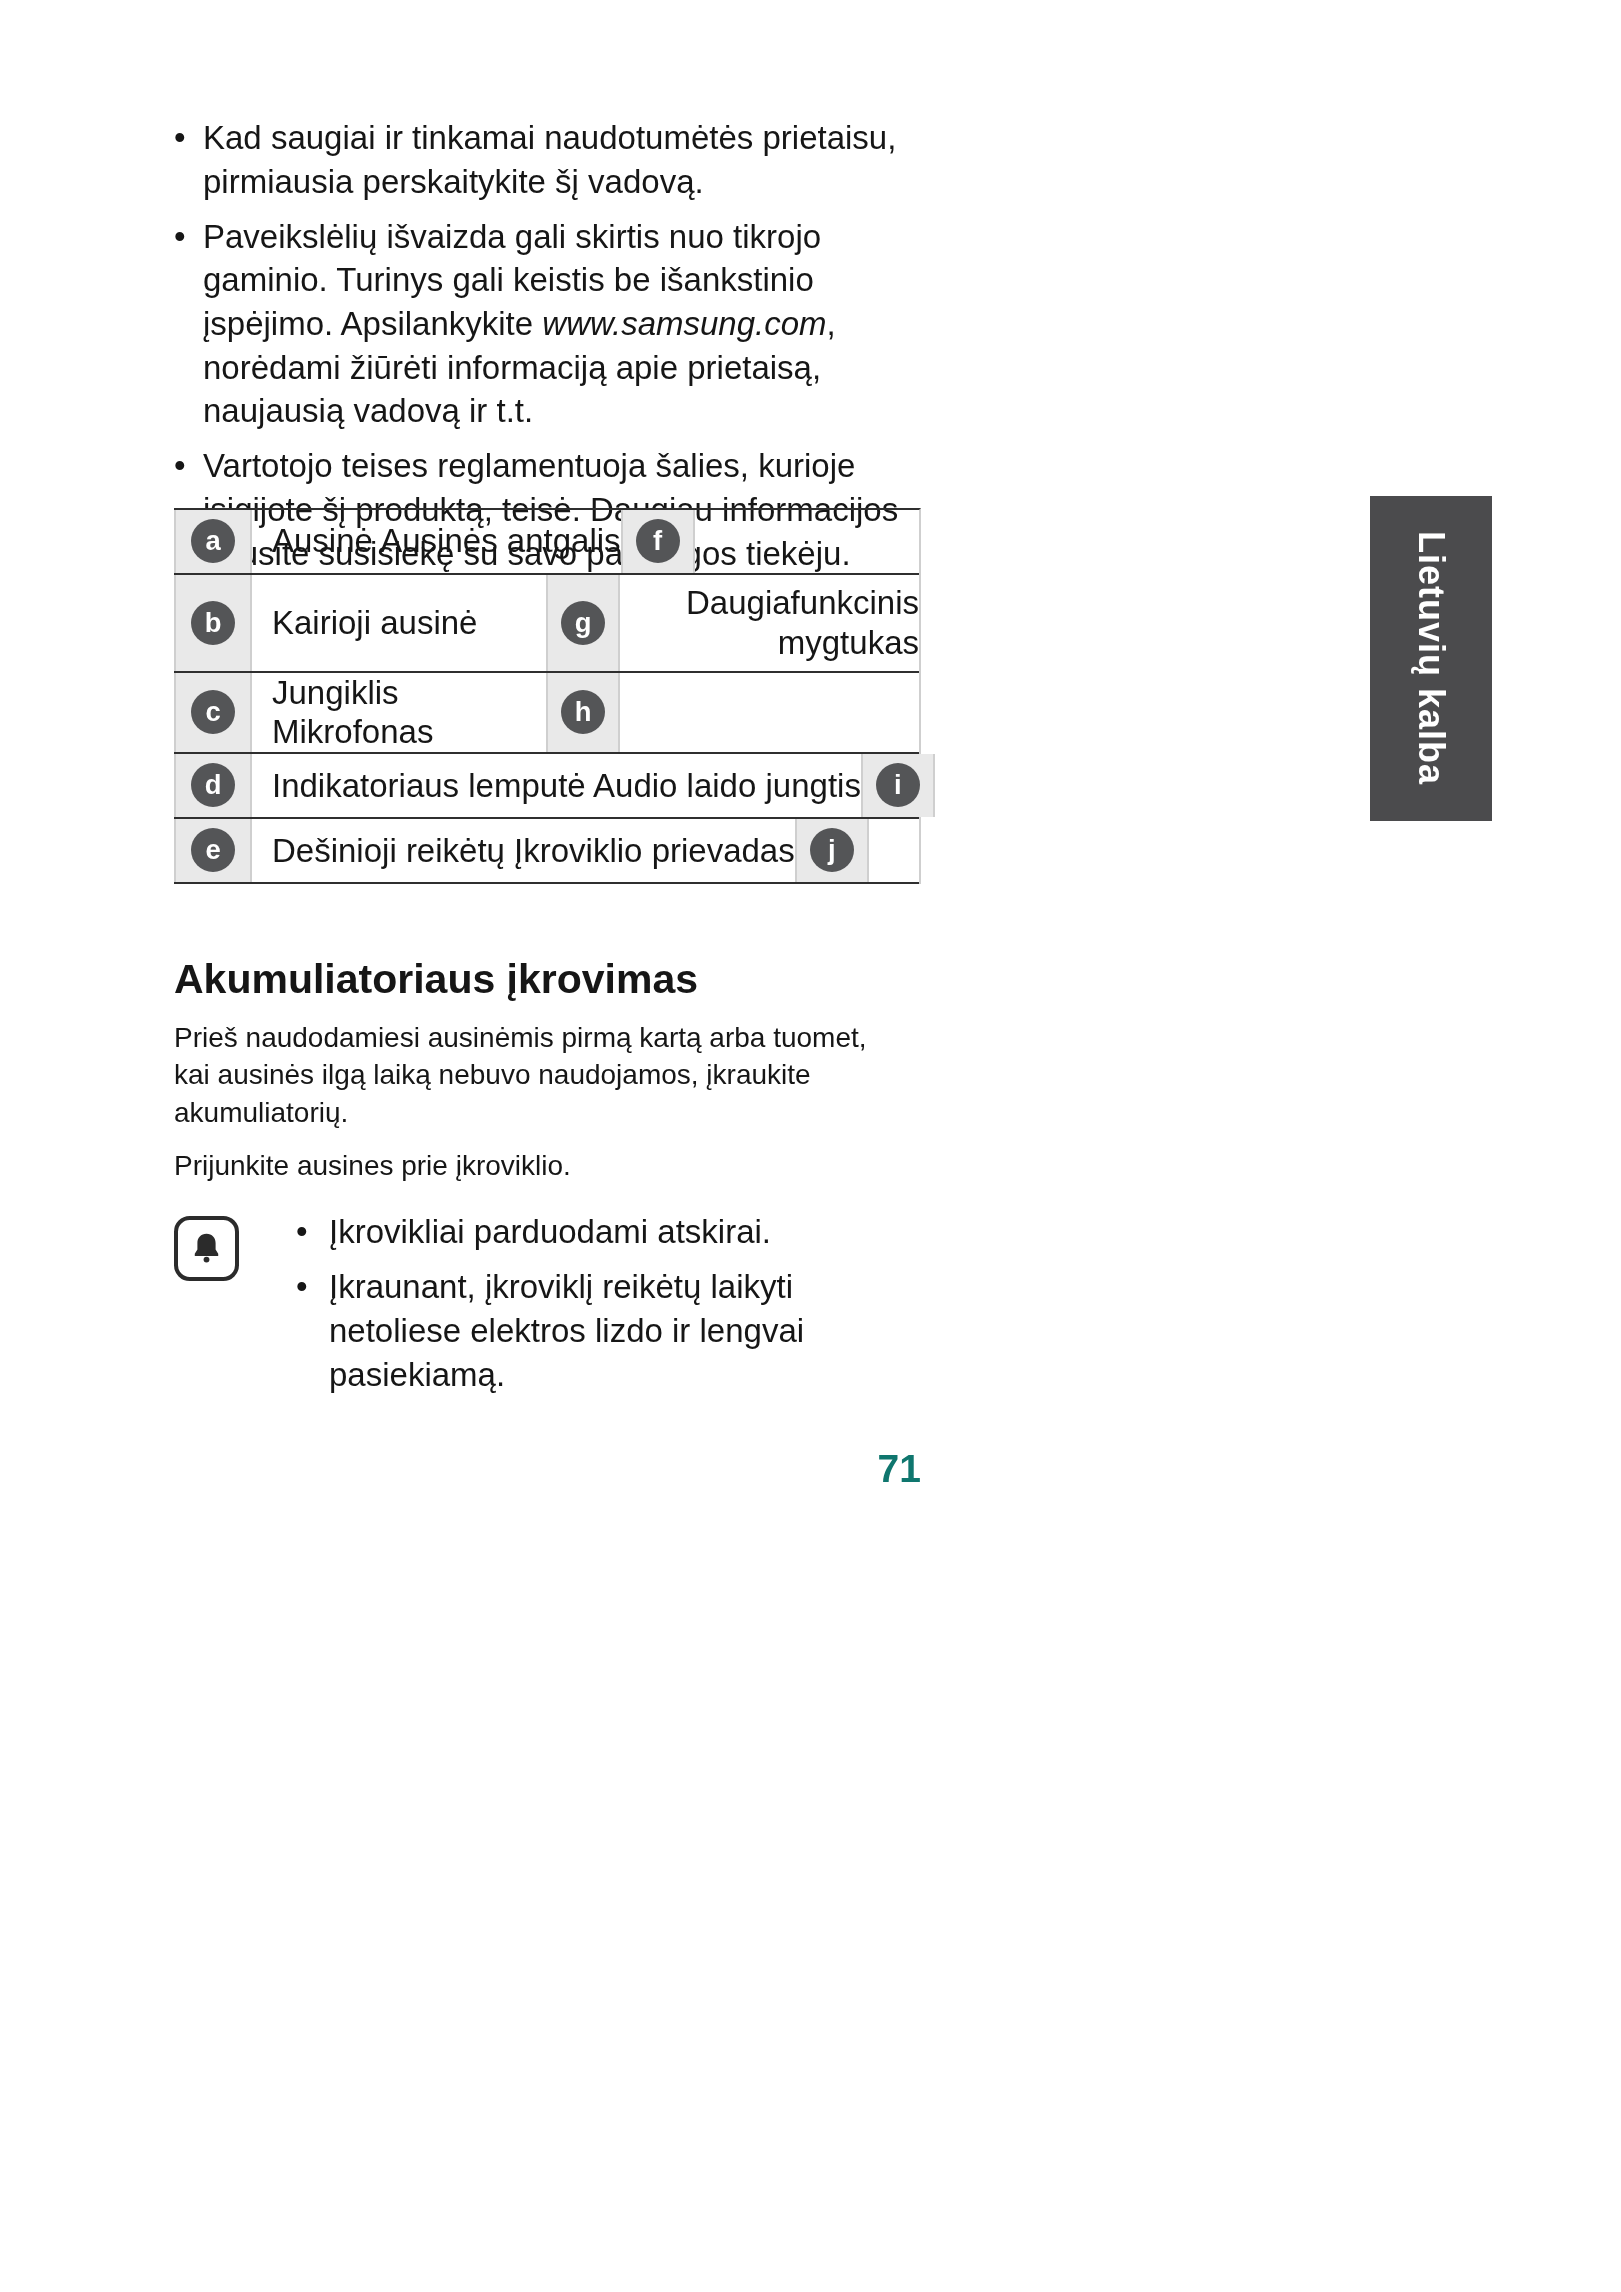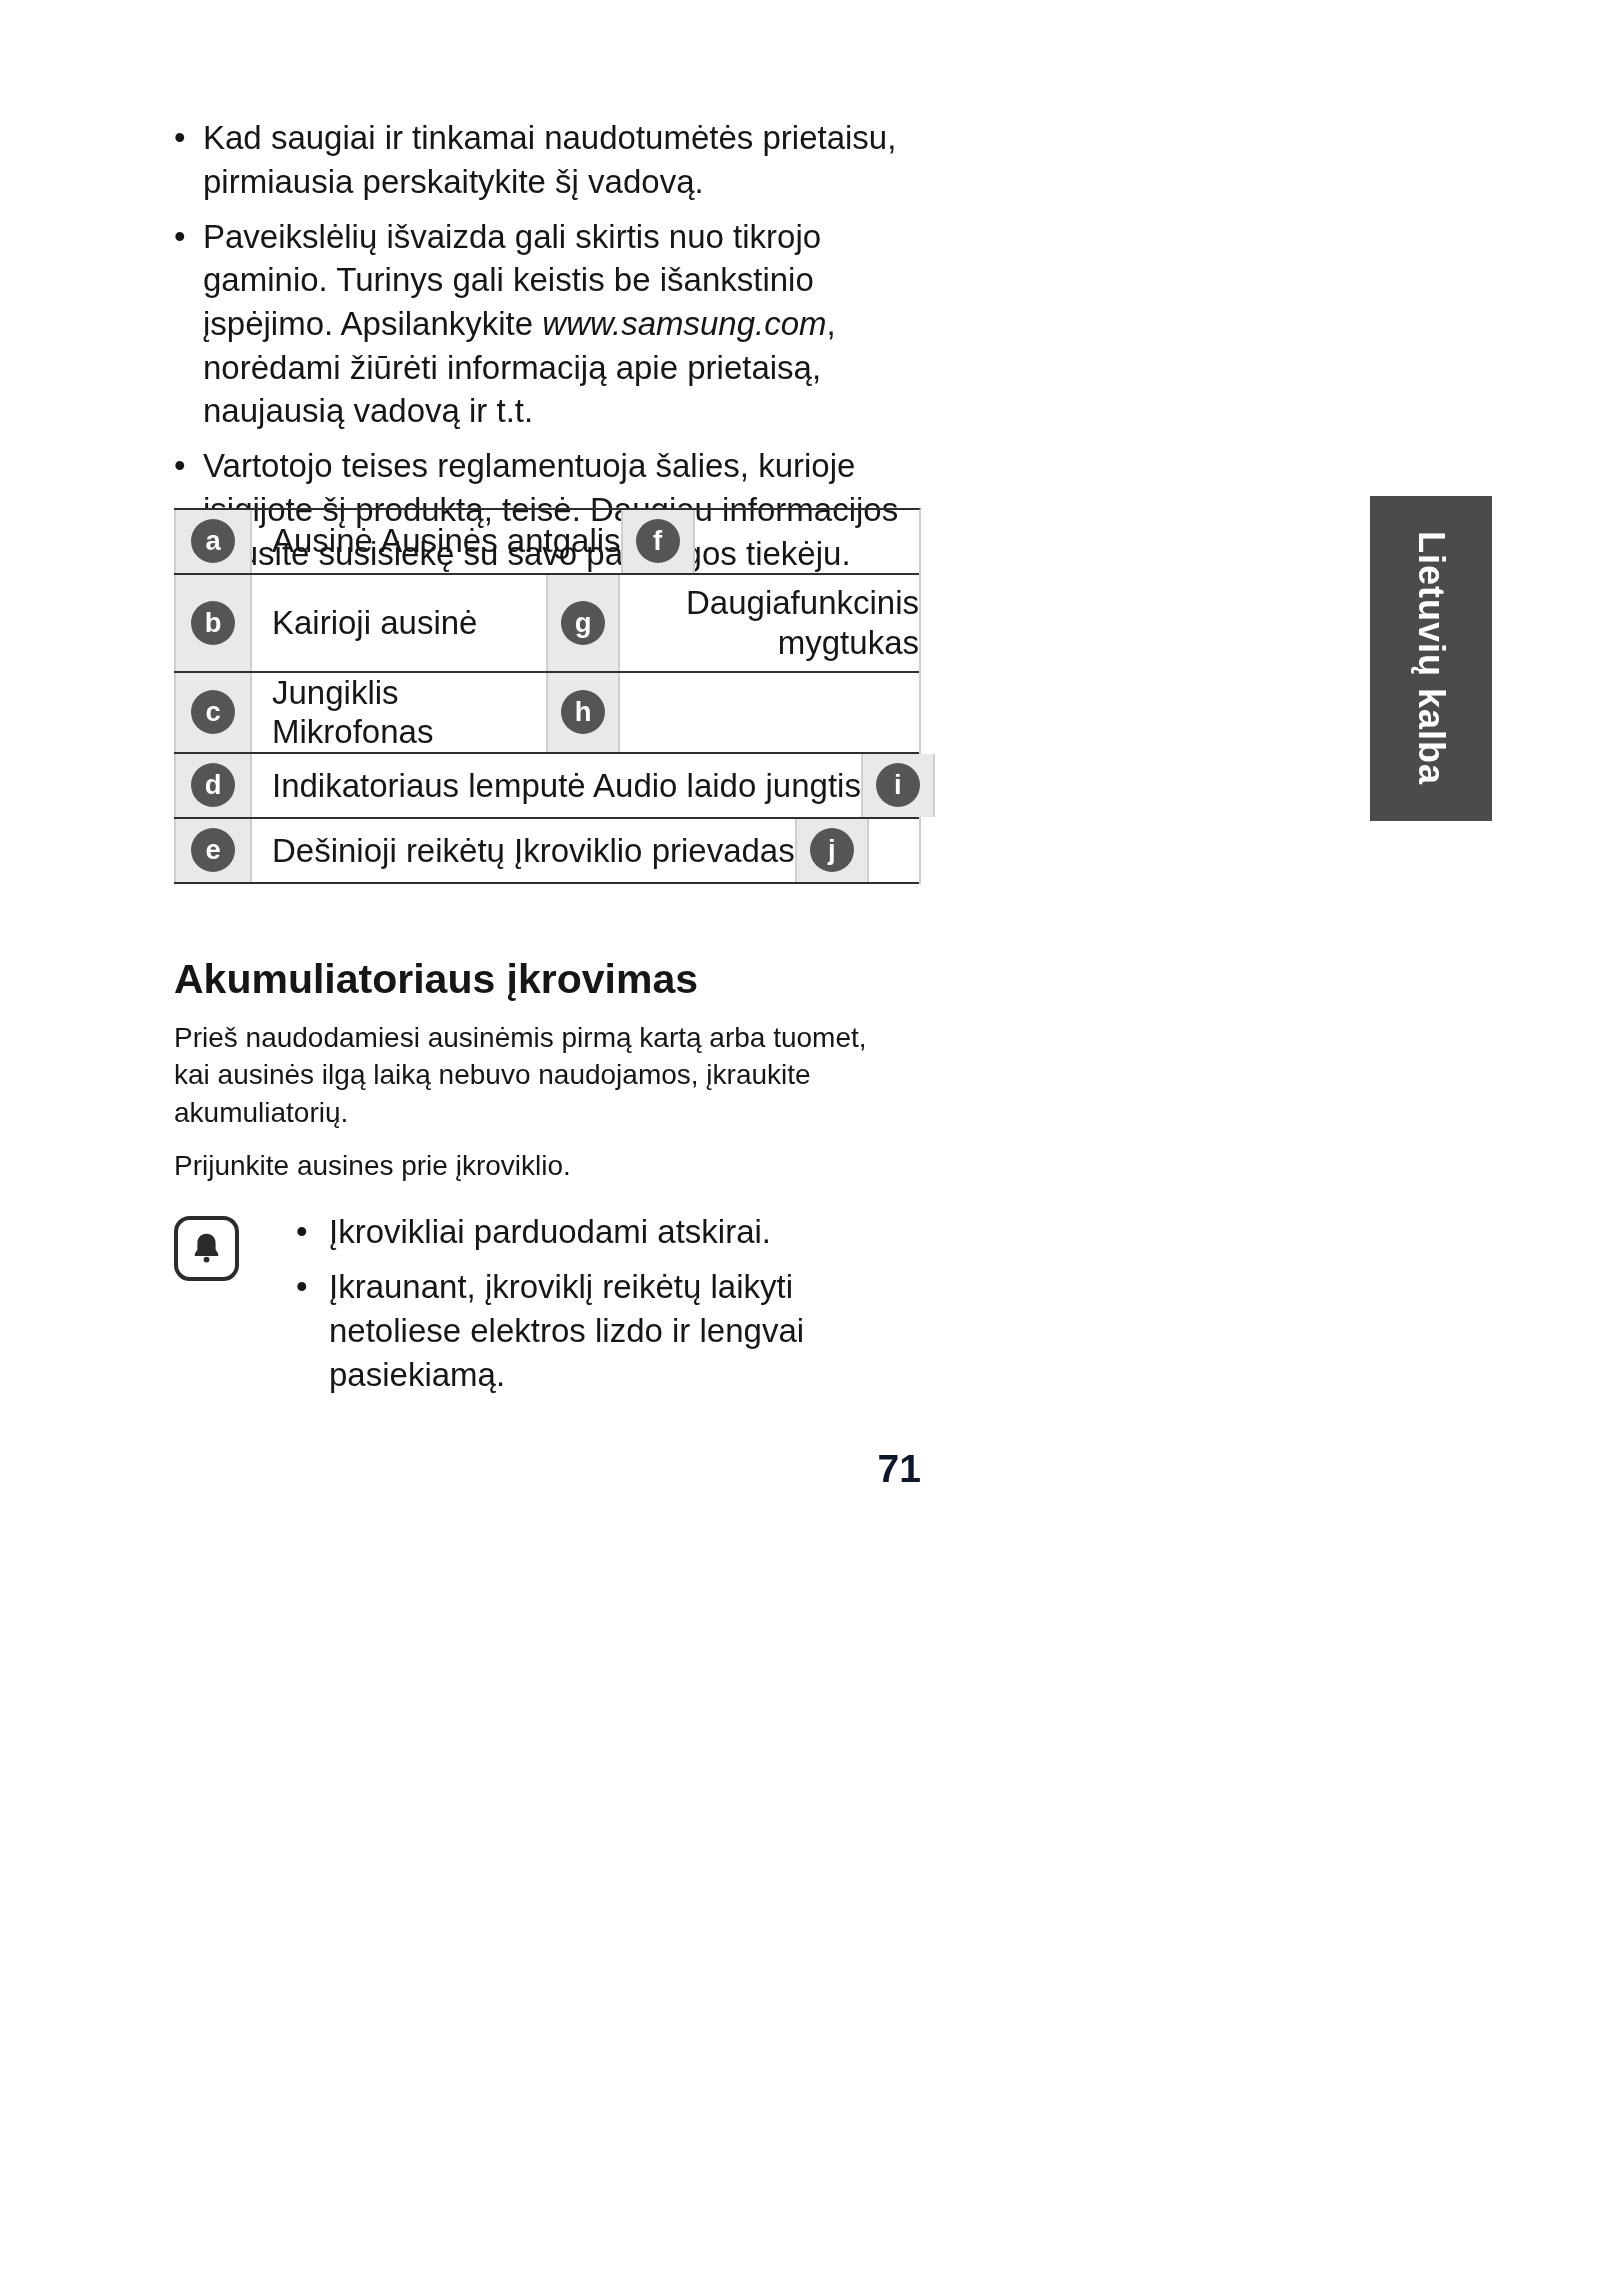--- a/index.html
+++ b/index.html
@@ -72,21 +72,21 @@
     display:flex; align-items:center; justify-content:center;
   }
   .lang-tab .vtxt {
     writing-mode:vertical-rl;
     color:#ffffff; font-weight:bold; font-size:36px; letter-spacing:1px;
   }
 
   
   .page-num {
     position:absolute; left:774px; top:1447px; width:147px;
-    text-align:right; font-size:39px; font-weight:bold; color:#0f172a;
+    text-align:right; font-size:39px; font-weight:bold; color:#0f766e;
   }
 </style>
 </head>
 <body>
 
 <div class="intro">
   <div class="bullet">
     <span class="marker">•</span>
     <span class="btxt">Kad saugiai ir tinkamai naudotumėtės prietaisu, pirmiausia perskaitykite šį vadovą.</span>
   </div>

